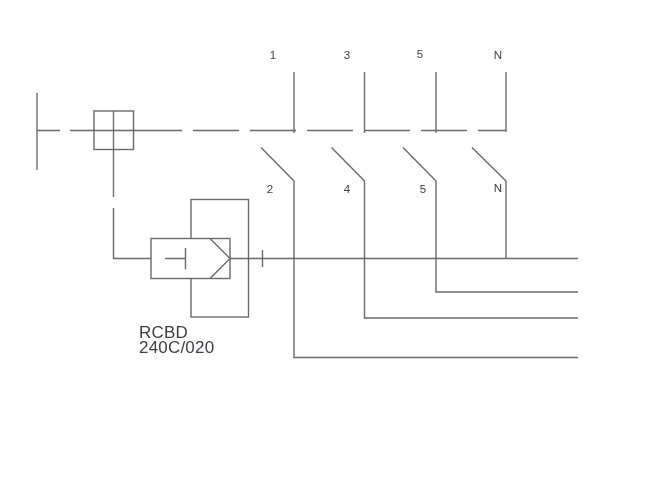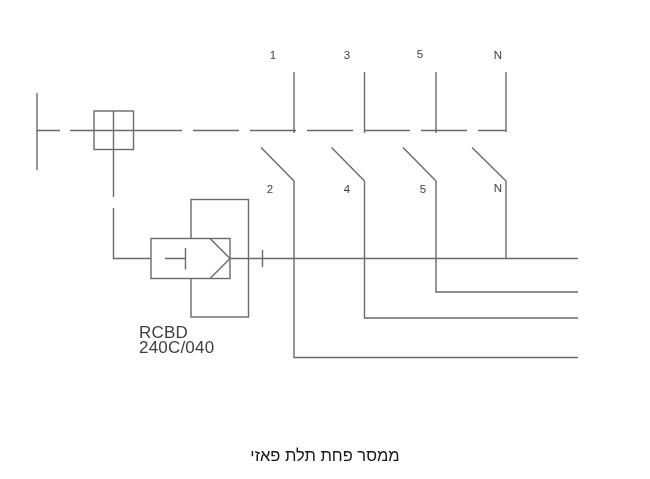--- a/index.html
+++ b/index.html
@@ -82,17 +82,16 @@
   <div class="lbl term" style="left:339px;top:49px">3</div>
   <div class="lbl term" style="left:412px;top:48px">5</div>
   <div class="lbl term" style="left:490px;top:49px">N</div>
 
   <div class="lbl term" style="left:262px;top:183px">2</div>
   <div class="lbl term" style="left:339px;top:183px">4</div>
   <div class="lbl term" style="left:415px;top:183px">5</div>
   <div class="lbl term" style="left:490px;top:182px">N</div>
 
   <div class="lbl device" style="left:139px;top:326px">RCBD</div>
-  <div class="lbl device" style="left:139px;top:341px">240C/040</div>
+  <div class="lbl device" style="left:139px;top:341px">240C/020</div>
 
-  <div class="caption">ממסר פחת תלת פאזי</div>
 
 </div>
 
 </body></html>

